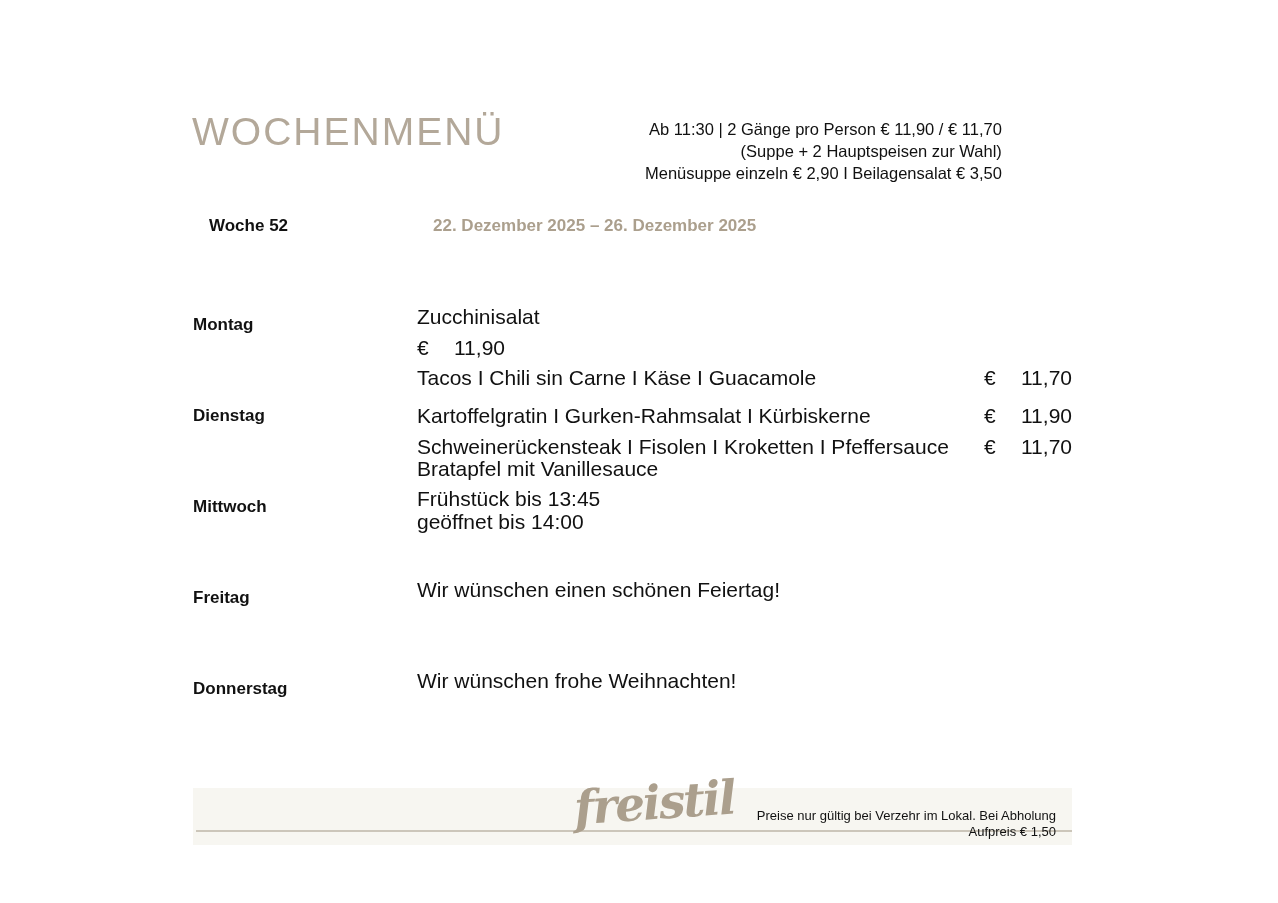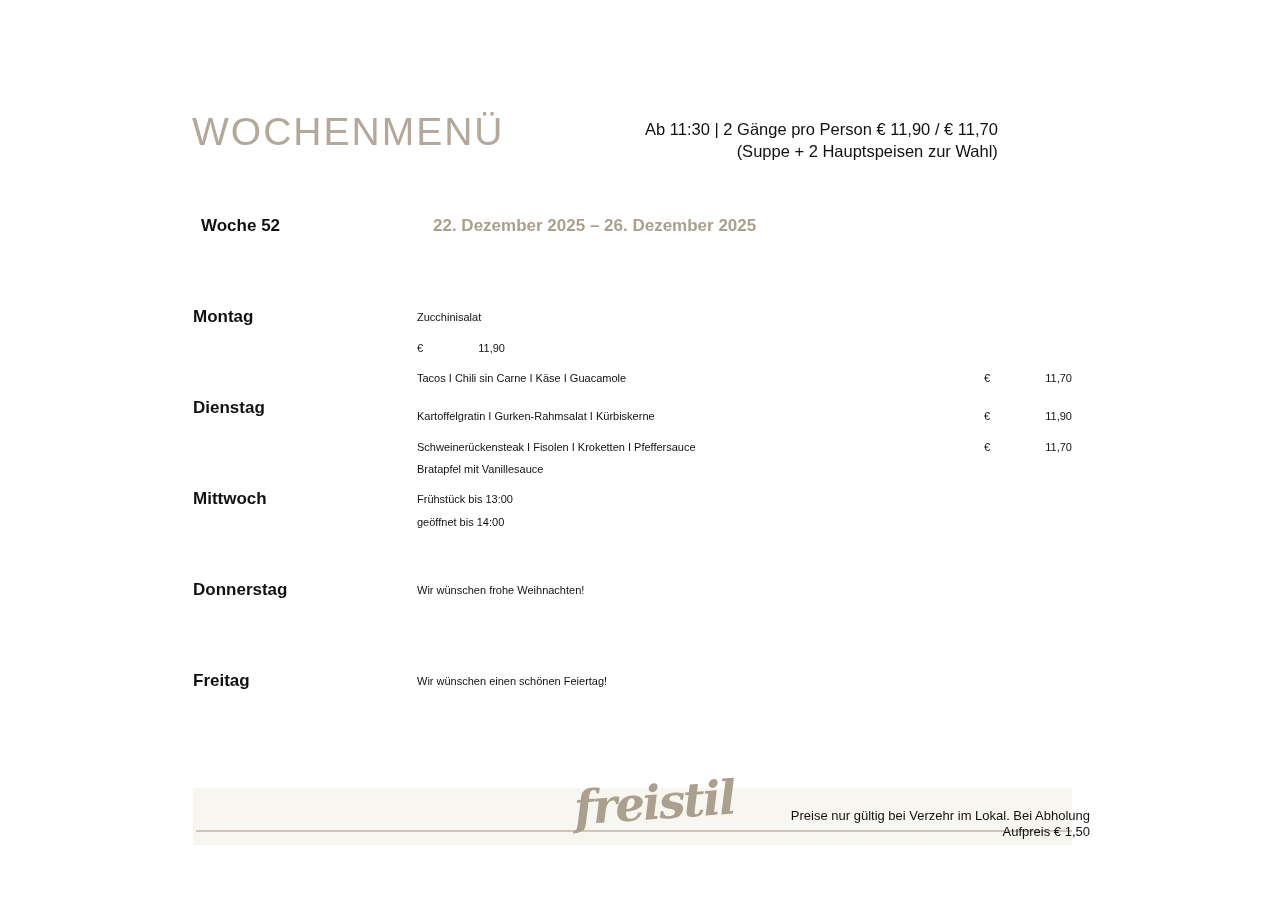--- a/index.html
+++ b/index.html
@@ -29,39 +29,39 @@
   .header-info{
     position:absolute;left:645px;top:118px;
     font-size:16.5px;line-height:22px;
     color:var(--text);
     text-align:right;
   }
   .week-row{
     position:absolute;left:193px;top:214px;width:879px;
     font-size:17px;font-weight:700;line-height:23px;
   }
-  .week-label{position:absolute;left:8px;top:0;color:var(--text);}
+  .week-label{position:absolute;left:16px;top:0;color:var(--text);}
   .week-dates{position:absolute;left:240px;top:0;color:var(--accent);}
   .days{
     position:absolute;left:193px;top:306px;width:879px;
   }
   .day-block{
     position:relative;
     height:91px;
     width:879px;
   }
   .day-label{
-    position:absolute;left:0;top:0;
+    position:absolute;left:0;top:8px;
     font-size:17px;font-weight:700;line-height:22.7px;
     color:var(--text);
   }
   .day-items{margin-left:224px;width:655px;}
   .item-row{
     display:flex;align-items:baseline;
-    font-size:11px;line-height:22.7px;
+    font-size:21px;line-height:22.7px;
   }
   .item-text{flex:0 0 567px;white-space:nowrap;}
   .item-currency{flex:0 0 35px;text-align:left;}
   .item-price{flex:0 0 53px;text-align:right;margin-top:8px;}
   .footer-band{
     position:absolute;left:193px;top:788px;width:879px;height:57px;
     background:var(--band);
   }
   .footer-rule{
     position:absolute;left:196px;top:830px;width:876px;height:1.5px;
@@ -70,36 +70,37 @@
   .logo{
     position:absolute;left:574px;top:779px;
     font-family:"DejaVu Serif",serif;
     font-style:italic;font-weight:700;
     font-size:47px;line-height:1;
     color:var(--accent);
     transform:rotate(-4deg);
     letter-spacing:-2px;
   }
   .footer-note{
-    position:absolute;left:756px;top:808px;width:334px;
+    position:absolute;left:722px;top:808px;width:334px;
     font-size:13px;line-height:16px;
     color:var(--text);
     text-align:right;
   }
 </style>
 </head>
 <body>
 
 <div class="page">
 
   <h1 class="title">WOCHENMENÜ</h1>
 
   <div class="header-info">
     <div>Ab 11:30 | 2 Gänge pro Person € 11,90 / € 11,70</div>
     <div>(Suppe + 2 Hauptspeisen zur Wahl)</div>
+    <div>Menüsuppe einzeln € 2,90 I Beilagensalat € 3,50</div>
   </div>
 
   <div class="week-row">
     <span class="week-label">Woche 52</span>
     <span class="week-dates">22. Dezember 2025 – 26. Dezember 2025</span>
   </div>
 
   <div class="days" id="days">
       <div class="day-block">
         <div class="day-label">Montag</div>
@@ -137,51 +138,51 @@
             <span class="item-text">Bratapfel mit Vanillesauce</span>
             <span class="item-currency"></span>
             <span class="item-price"></span>
           </div>
         </div>
       </div>
       <div class="day-block">
         <div class="day-label">Mittwoch</div>
         <div class="day-items">
           <div class="item-row">
-            <span class="item-text">Frühstück bis 13:00</span>
+            <span class="item-text">Frühstück bis 13:45</span>
             <span class="item-currency"></span>
             <span class="item-price"></span>
           </div>
           <div class="item-row">
             <span class="item-text">geöffnet bis 14:00</span>
+            <span class="item-currency"></span>
+            <span class="item-price"></span>
+          </div>
+        </div>
+      </div>
+      <div class="day-block">
+        <div class="day-label">Freitag</div>
+        <div class="day-items">
+          <div class="item-row">
+            <span class="item-text">Wir wünschen einen schönen Feiertag!</span>
             <span class="item-currency"></span>
             <span class="item-price"></span>
           </div>
         </div>
       </div>
       <div class="day-block">
         <div class="day-label">Donnerstag</div>
         <div class="day-items">
           <div class="item-row">
             <span class="item-text">Wir wünschen frohe Weihnachten!</span>
             <span class="item-currency"></span>
             <span class="item-price"></span>
           </div>
         </div>
       </div>
-      <div class="day-block">
-        <div class="day-label">Freitag</div>
-        <div class="day-items">
-          <div class="item-row">
-            <span class="item-text">Wir wünschen einen schönen Feiertag!</span>
-            <span class="item-currency"></span>
-            <span class="item-price"></span>
-          </div>
-        </div>
-      </div>
     </div>
 
   <div class="footer-band"></div>
   <div class="footer-rule"></div>
   <div class="logo">freistil</div>
   <div class="footer-note">Preise nur gültig bei Verzehr im Lokal. Bei Abholung Aufpreis € 1,50</div>
 
 </div>
 
 </body></html>

